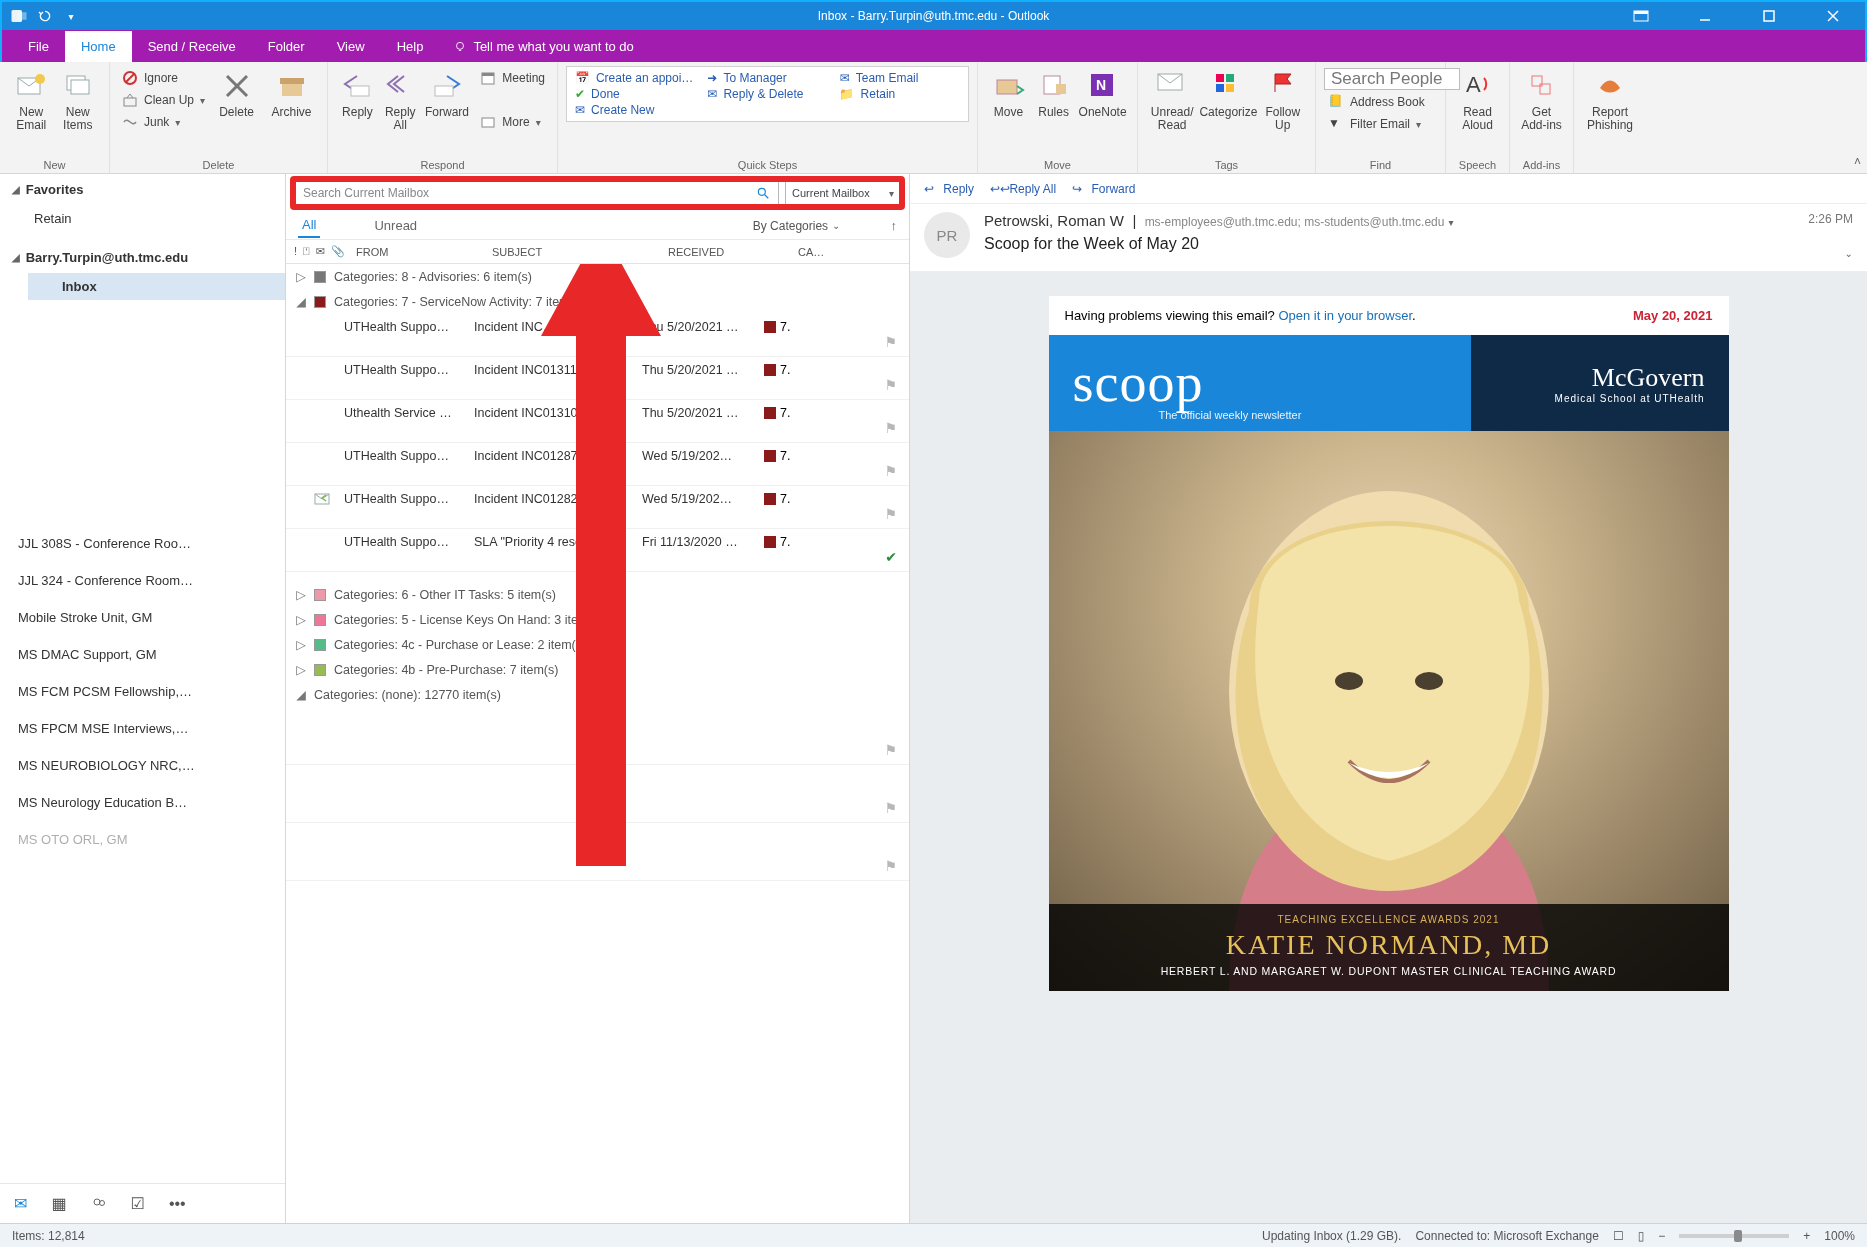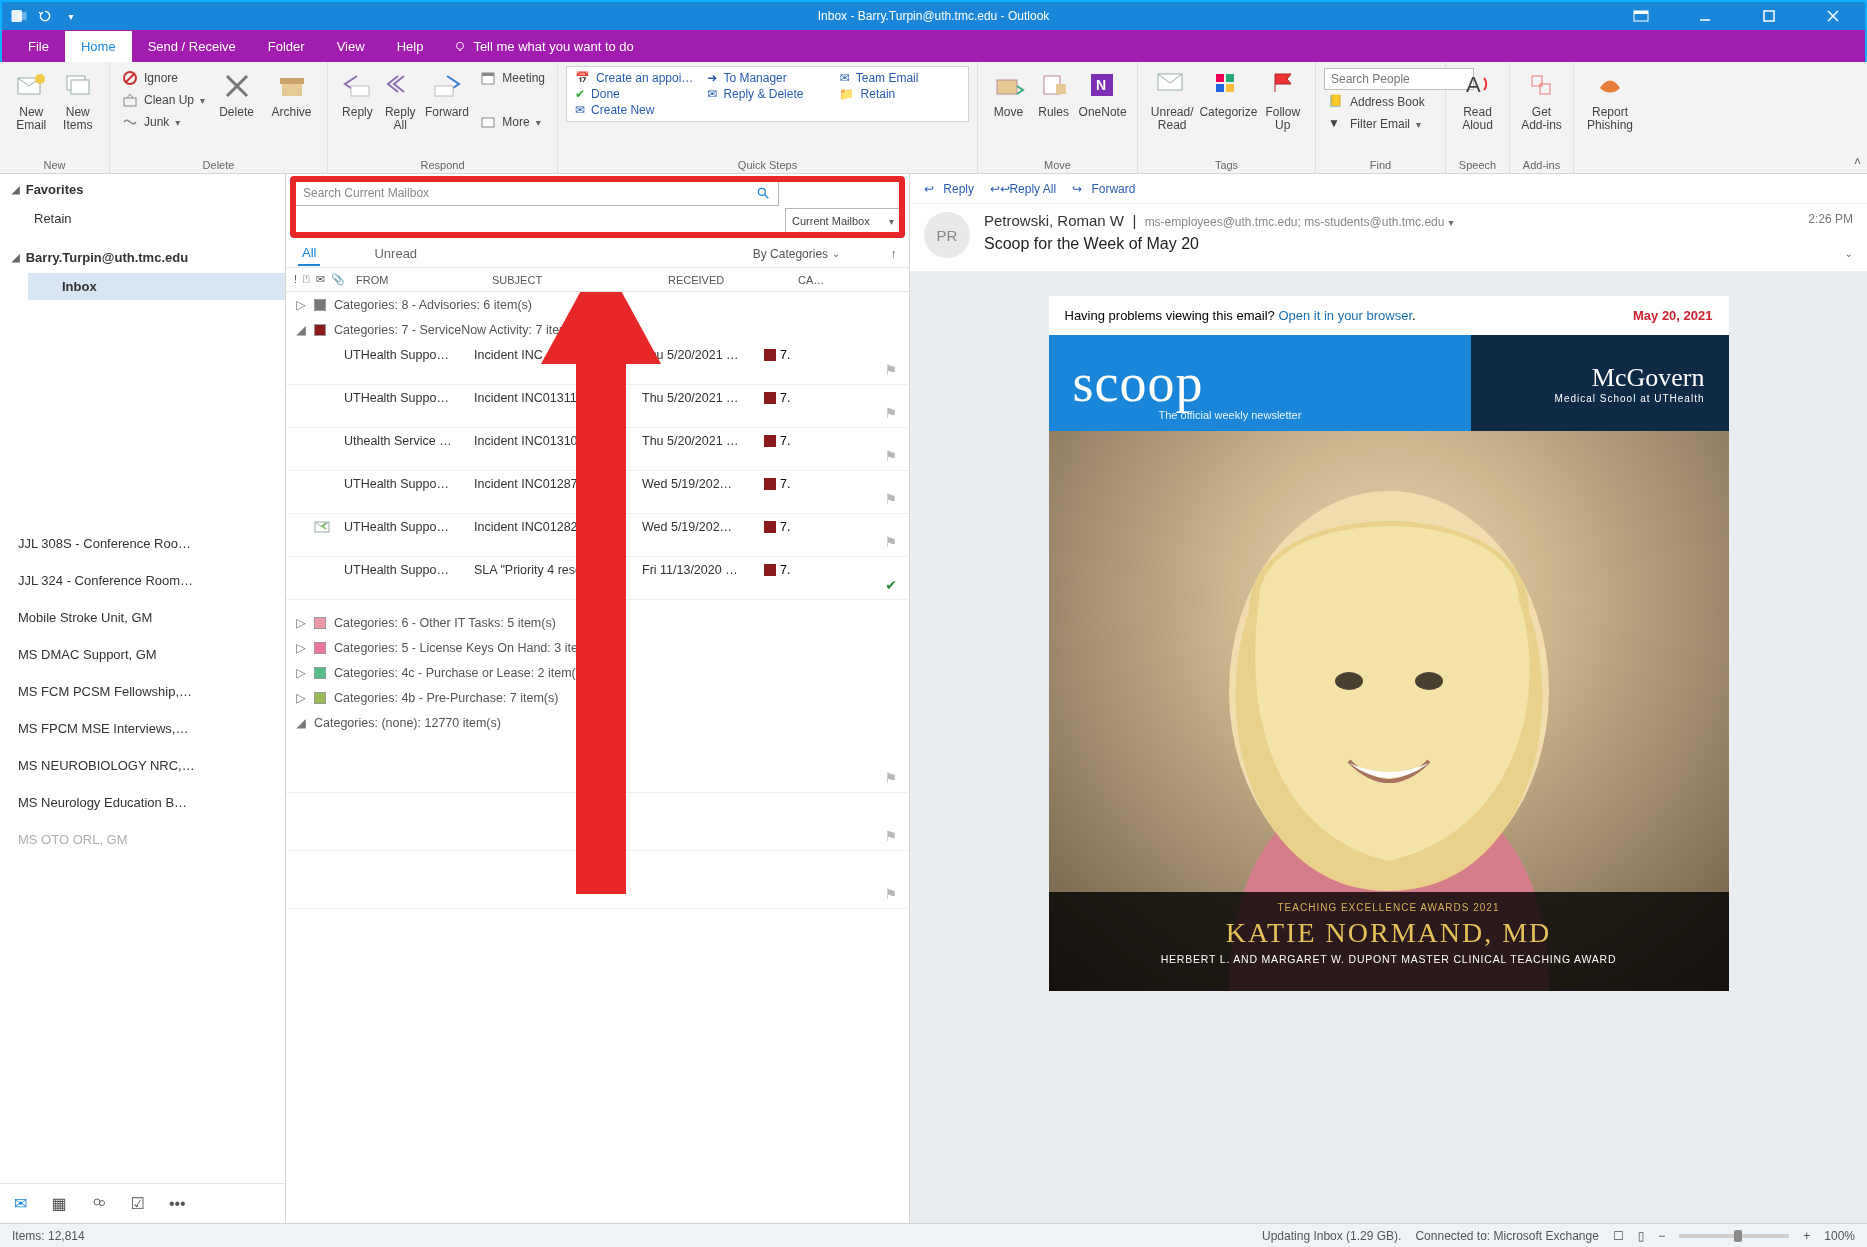--- a/index.html
+++ b/index.html
@@ -24,40 +24,40 @@
 .rgroup { border-right: 1px solid #e1e1e1; padding: 4px 8px 2px 8px; display: flex; flex-direction: column; }
 .rgroup-body { flex: 1; display: flex; align-items: flex-start; }
 .rgroup-label { text-align: center; font-size: 11px; color: #666; padding-top: 2px; }
 .bigbtn { display: flex; flex-direction: column; align-items: center; justify-content: flex-start; width: 56px; padding-top: 4px; gap: 4px; text-align: center; line-height: 1.1; }
 .bigbtn .ico { width: 32px; height: 32px; }
 .stackcol { display: flex; flex-direction: column; gap: 2px; padding-top: 2px; }
 .smallbtn { display: flex; align-items: center; gap: 6px; padding: 2px 4px; white-space: nowrap; }
 .smallbtn .ico { width: 16px; height: 16px; }
 .qs-box { border: 1px solid #d0d0d0; background: #fff; flex: 1; display: grid; grid-template-columns: 1fr 1fr 1fr; gap: 2px 12px; padding: 4px 8px; font-size: 12px; color: #2a5db0; }
 .qs-item { display: flex; align-items: center; gap: 6px; }
-.find-input { width: 150px; height: 22px; border: 1px solid #bdbdbd; background: #fff; font-size: 12px; color: #777; padding: 0 6px; display: flex; align-items: center; }
+.find-input { width: 136px; height: 22px; border: 1px solid #bdbdbd; background: #fff; font-size: 17px; color: #777; padding: 0 6px; display: flex; align-items: center; }
 .ribbon-collapse { position: absolute; right: 6px; bottom: 4px; font-size: 12px; color: #666; }
 
 
 .main { display: flex; height: calc(1247px - 30px - 32px - 112px - 24px); }
 .leftpane { width: 286px; border-right: 1px solid #d6d6d6; display: flex; flex-direction: column; font-size: 13px; color: #333; }
 .lp-header { padding: 8px 12px; font-weight: 600; display: flex; align-items: center; gap: 6px; }
 .lp-item { padding: 6px 18px; }
 .lp-item.sub { padding-left: 34px; }
 .lp-item.selected { background: #d8e6f3; font-weight: 600; margin-left: 28px; }
 .lp-sep { height: 10px; }
 .lp-bottom { margin-top: auto; border-top: 1px solid #e6e6e6; height: 40px; display: flex; align-items: center; gap: 24px; padding: 0 14px; color: #555; }
 .lp-bottom span { font-size: 16px; }
 .caret { font-size: 10px; color: #666; }
 
 .midpane { width: 624px; border-right: 1px solid #d6d6d6; display: flex; flex-direction: column; background: #fff; }
 .searchrow { position: relative; padding: 6px 8px; display: flex; gap: 6px; }
 .searchbox { flex: 1; height: 26px; border: 1px solid #b8b8b8; background: #fff; display: flex; align-items: center; padding: 0 8px; color: #888; font-size: 12px; }
 .searchbox .mag { margin-left: auto; color: #1a86d9; }
-.scopebox { width: 116px; height: 26px; border: 1px solid #b8b8b8; background: #fff; display: flex; align-items: center; justify-content: space-between; padding: 0 6px; font-size: 11px; color: #444; margin-top: 28px; }
+.scopebox { width: 116px; height: 26px; border: 1px solid #b8b8b8; background: #fff; display: flex; align-items: center; justify-content: space-between; padding: 0 6px; font-size: 11px; color: #444; }
 .search-highlight { position: absolute; left: 4px; right: 4px; top: 2px; bottom: 2px; border: 6px solid #e82828; border-radius: 4px; pointer-events: none; }
 
 .filterrow { height: 28px; display: flex; align-items: center; font-size: 13px; padding: 0 12px; border-bottom: 1px solid #e9e9e9; gap: 40px; }
 .filterrow .all { color: #1a86d9; border-bottom: 2px solid #1a86d9; padding: 4px 4px; margin-right: 14px; }
 .filterrow .unread { color: #666; }
 .filterrow .bycat { margin-left: auto; color: #555; font-size: 12px; display: flex; align-items: center; gap: 4px; }
 .filterrow .sortarrow { margin-left: 10px; color: #555; }
 
 .colhdr { height: 24px; display: flex; align-items: center; font-size: 11px; color: #555; border-bottom: 1px solid #e3e3e3; padding-left: 8px; gap: 8px; }
 .colhdr .c-icons { width: 54px; display: flex; gap: 6px; }
@@ -96,21 +96,21 @@
 .ec-top { display: flex; justify-content: space-between; padding: 12px 16px; font-size: 13px; }
 .ec-top a { color: #1a6fb5; text-decoration: none; }
 .ec-date { color: #c23; font-weight: 600; }
 .ec-banner { height: 96px; background: linear-gradient(90deg, #1a86d9 0%, #1a86d9 62%, #0e2a47 62%, #0e2a47 100%); color: #fff; display: flex; align-items: center; padding: 0 24px; position: relative; }
 .ec-banner .scoop { font-size: 54px; font-weight: 300; letter-spacing: 1px; font-family: Georgia, serif; }
 .ec-banner .tag { position: absolute; left: 110px; bottom: 10px; font-size: 11px; opacity: .9; }
 .ec-banner .mc { margin-left: auto; text-align: right; }
 .ec-banner .mc .big { font-family: Georgia, serif; font-size: 26px; }
 .ec-banner .mc .small { font-size: 10px; letter-spacing: 1px; }
 .ec-photo { height: 560px; background: radial-gradient(circle at 50% 30%, #e8d7b8 0%, #cdb78f 30%, #6b5a43 100%); position: relative; display:flex; align-items:flex-end; justify-content:center; }
-.ec-caption { width: 100%; background: rgba(0,0,0,.8); color: #fff; text-align: center; padding: 10px 12px 26px; }
+.ec-caption { width: 100%; background: rgba(0,0,0,.8); color: #fff; text-align: center; padding: 10px 12px 14px; }
 .ec-caption .award { font-size: 10px; letter-spacing: 1px; color: #d7b25a; }
 .ec-caption .name { font-family: Georgia, serif; font-size: 28px; color: #e6c15a; letter-spacing: 2px; margin: 4px 0; }
 .ec-caption .sub { font-size: 10.5px; letter-spacing: .8px; }
 
 
 .statusbar { height: 24px; background: #eef3f8; border-top: 1px solid #d2d2d2; display: flex; align-items: center; font-size: 12px; color: #555; padding: 0 12px; gap: 41px; }
 .statusbar .sb-right { margin-left: auto; display: flex; align-items: center; gap: 14px; }
 .zoom-track { width: 110px; height: 4px; background: #cfcfcf; position: relative; }
 .zoom-track::after { content:''; position:absolute; left:50%; top:-4px; width:8px; height:12px; background:#8a8a8a; border-radius:2px; }
 

